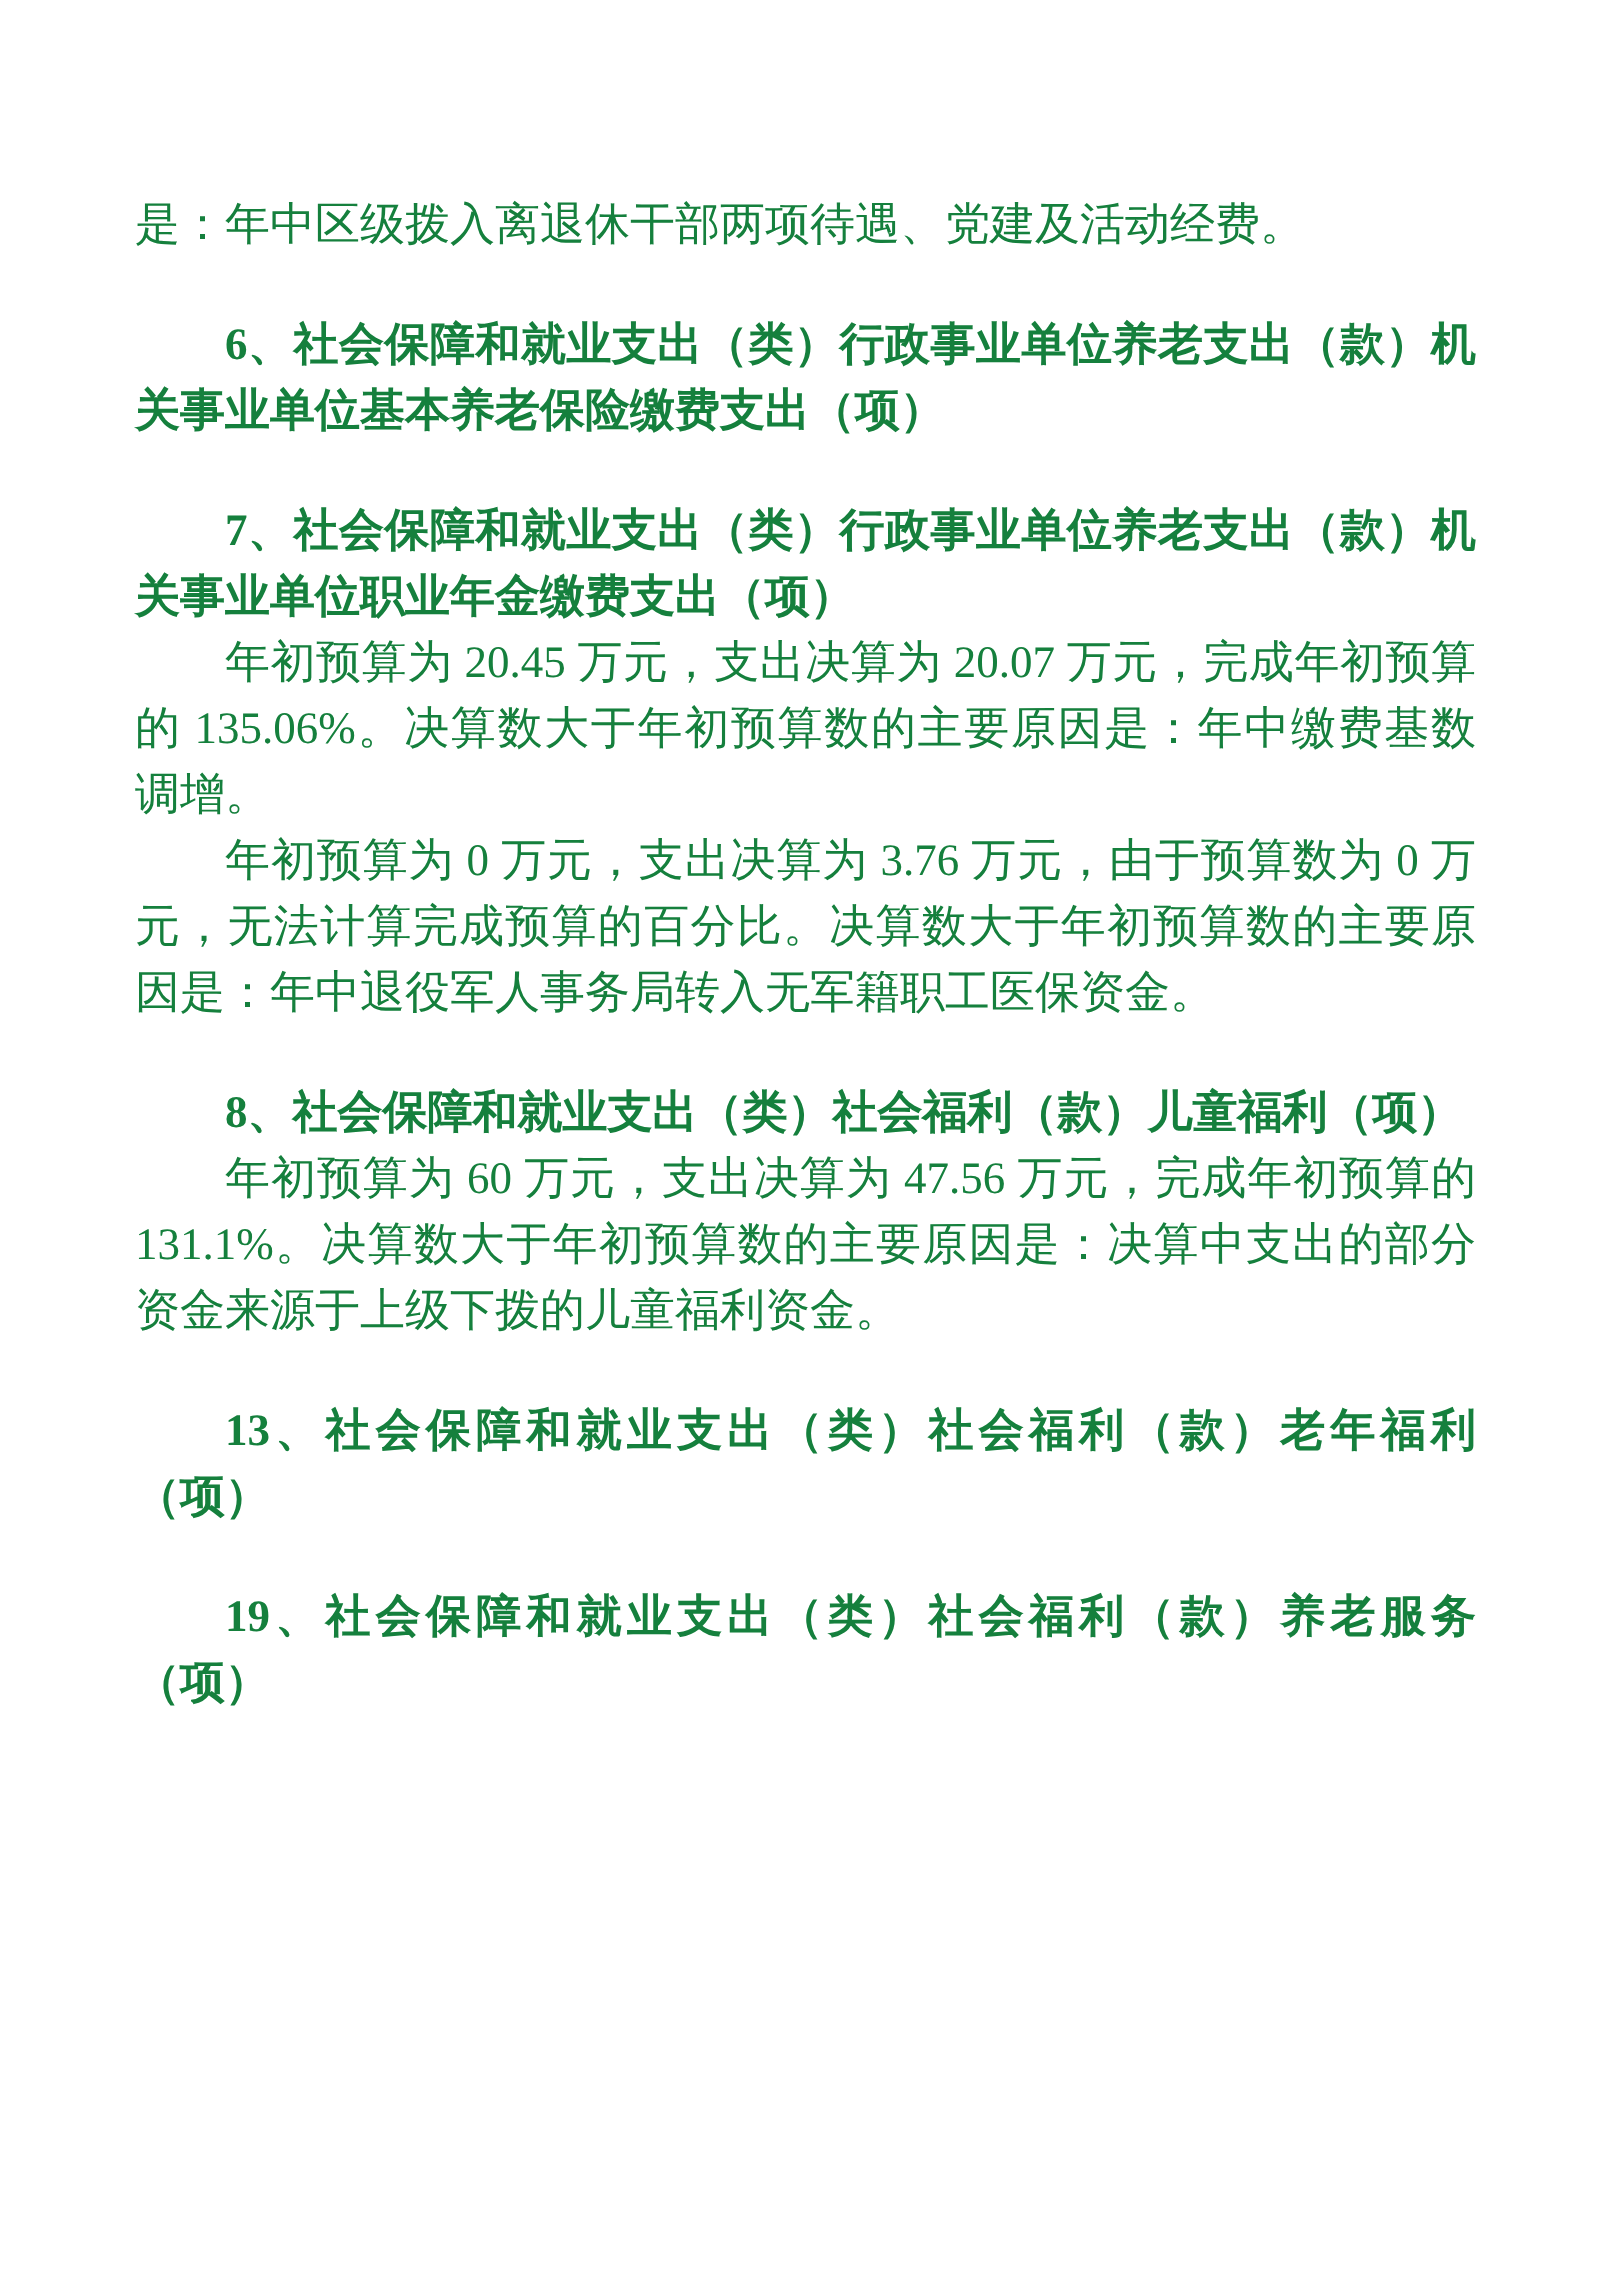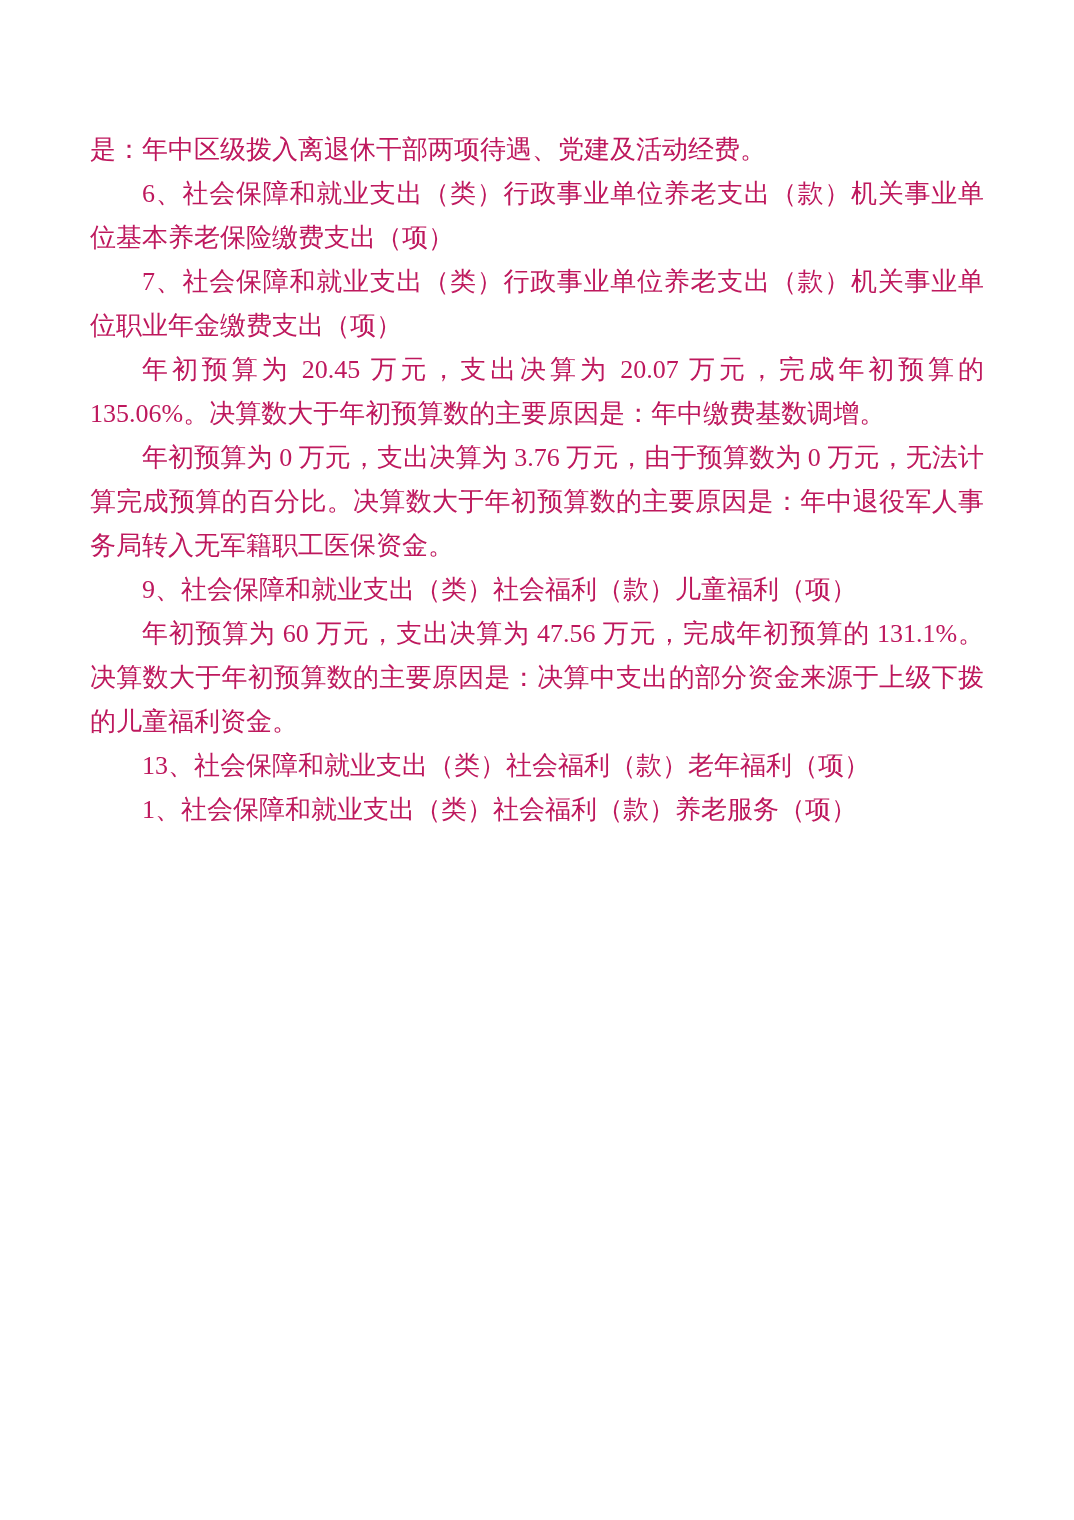--- a/index.html
+++ b/index.html
@@ -12,46 +12,47 @@
     width: 1074px;
     height: 1520px;
     background: #ffffff;
     overflow: hidden;
   }
   .doc {
     position: absolute;
     left: 90px;
     top: 128px;
     width: 894px;
-    color: #be185d;
+    color: #15803d;
     font-family: "Liberation Serif", "DejaVu Serif", serif;
-    font-size: 26px;
+    font-size: 30px;
     line-height: 44px;
     text-align: justify;
   }
   .doc p {
     margin: 0;
     padding: 0;
     text-indent: 2em;
   }
   .doc p.no-indent {
     text-indent: 0;
   }
   .doc p.heading {
-    font-weight: normal;
+    font-weight: bold;
+    margin-top: 36px;
   }
 </style>
 </head>
 <body>
 
 <div class="page">
   <div class="doc">
       <p class="no-indent">是：年中区级拨入离退休干部两项待遇、党建及活动经费。</p>
       <p class="heading">6、社会保障和就业支出（类）行政事业单位养老支出（款）机关事业单位基本养老保险缴费支出（项）</p>
       <p class="heading">7、社会保障和就业支出（类）行政事业单位养老支出（款）机关事业单位职业年金缴费支出（项）</p>
       <p>年初预算为 20.45 万元，支出决算为 20.07 万元，完成年初预算的 135.06%。决算数大于年初预算数的主要原因是：年中缴费基数调增。</p>
       <p>年初预算为 0 万元，支出决算为 3.76 万元，由于预算数为 0 万元，无法计算完成预算的百分比。决算数大于年初预算数的主要原因是：年中退役军人事务局转入无军籍职工医保资金。</p>
-      <p class="heading">9、社会保障和就业支出（类）社会福利（款）儿童福利（项）</p>
+      <p class="heading">8、社会保障和就业支出（类）社会福利（款）儿童福利（项）</p>
       <p>年初预算为 60 万元，支出决算为 47.56 万元，完成年初预算的 131.1%。决算数大于年初预算数的主要原因是：决算中支出的部分资金来源于上级下拨的儿童福利资金。</p>
       <p class="heading">13、社会保障和就业支出（类）社会福利（款）老年福利（项）</p>
-      <p class="heading">1、社会保障和就业支出（类）社会福利（款）养老服务（项）</p>
+      <p class="heading">19、社会保障和就业支出（类）社会福利（款）养老服务（项）</p>
     </div>
 </div>
 
 </body></html>

